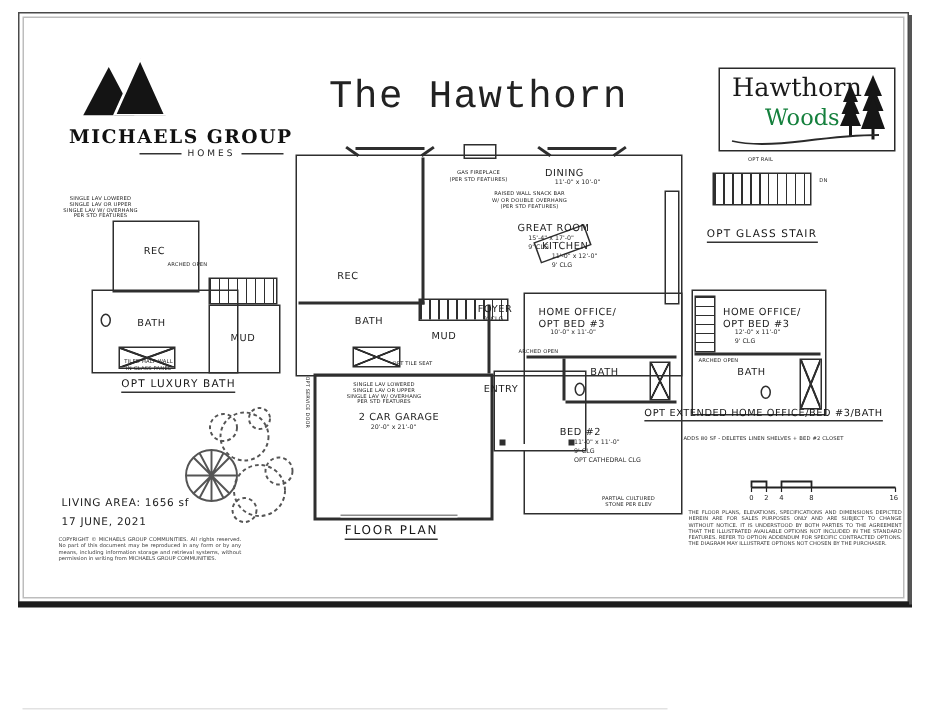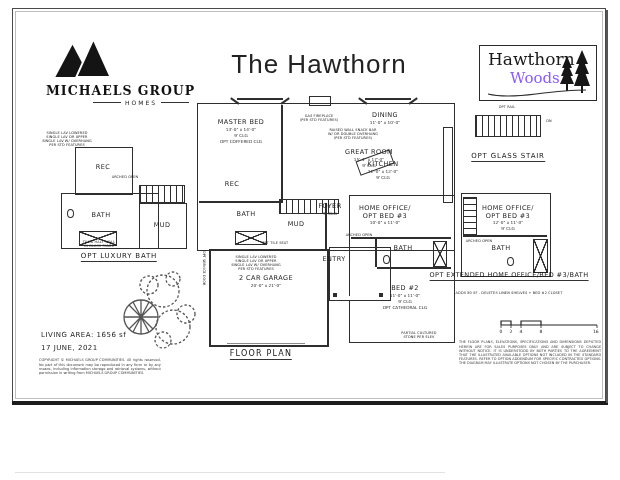--- a/index.html
+++ b/index.html
@@ -13,37 +13,37 @@
   .wall{position:absolute;border:1.6px solid #2e2e2e;background:transparent}
   .thin{border-width:1px}
   .thick{border-width:2.2px}
   .wline{position:absolute;background:#2e2e2e}
   .gap{position:absolute;background:#fff}
   .stair{position:absolute;border:1px solid #2e2e2e;background:repeating-linear-gradient(90deg,#2e2e2e 0 1px,transparent 1px 6px)}
   .stairv{position:absolute;border:1px solid #2e2e2e;background:repeating-linear-gradient(180deg,#2e2e2e 0 1px,transparent 1px 6px)}
   .tub{position:absolute;border:1px solid #2e2e2e;background:linear-gradient(to top right,transparent 46%,#2e2e2e 48% 52%,transparent 54%),linear-gradient(to bottom right,transparent 46%,#2e2e2e 48% 52%,transparent 54%)}
   .fix{position:absolute;border:1px solid #2e2e2e;border-radius:50%}
 
-  .lbl{position:absolute;transform:translateX(-50%);text-align:center;color:#1d1d1d;font-size:6.5px;letter-spacing:.4px;line-height:7.5px;white-space:nowrap}
+  .lbl{position:absolute;transform:translateX(-50%);text-align:left;color:#1d1d1d;font-size:6.5px;letter-spacing:.4px;line-height:7.5px;white-space:nowrap}
   .sub{display:block;font-size:6px;transform:scale(.7);transform-origin:center top;line-height:6px;letter-spacing:0;color:#2a2a2a}
   .ann{position:absolute;transform:translateX(-50%) scale(.58);transform-origin:center top;text-align:center;font-size:6px;line-height:6.8px;letter-spacing:.2px;color:#222;white-space:nowrap}
   .annv{position:absolute;writing-mode:vertical-rl;transform:scale(.55);transform-origin:center top;font-size:6px;color:#222;letter-spacing:.2px}
   .cap{position:absolute;transform:translateX(-50%);color:#161616;font-size:8px;letter-spacing:1.2px;border-bottom:1px solid #333;padding-bottom:1px;white-space:nowrap;font-weight:500}
   .cap.small{font-size:7px;letter-spacing:.8px}
   .para{position:absolute;font-size:6px;line-height:7px;color:#3a3a3a;transform:scale(.58);transform-origin:left top;text-align:justify}
   .meta{position:absolute;font-size:7px;letter-spacing:.5px;color:#222}
 
-  .plan-title{position:absolute;left:306px;top:40px;transform:translateX(-50%);font-family:Liberation Sans, sans-serif;font-size:26px;color:#222;letter-spacing:1px;white-space:nowrap}
+  .plan-title{position:absolute;left:306px;top:40px;transform:translateX(-50%);font-family:Liberation Mono, monospace;font-size:26px;color:#222;letter-spacing:1px;white-space:nowrap}
   .builder{position:absolute;left:128px;top:30px;transform:translateX(-50%);text-align:left;width:190px}
   .builder-name{font-family:"DejaVu Serif",serif;font-size:12.5px;font-weight:700;letter-spacing:1px;color:#111;margin-top:2px}
   .builder-sub{display:flex;align-items:center;gap:4px;width:96px;margin:1px auto 0;font-size:6px;letter-spacing:2px;color:#222;justify-content:center}
   .builder-sub::before,.builder-sub::after{content:"";flex:1;height:1px;background:#333}
   .cw{position:absolute;left:466px;top:36px;width:116px;height:54px;border:1.3px solid #2a2a2a;background:#fff}
   .cw-line1{position:absolute;left:8px;top:3px;font-family:"DejaVu Serif",serif;font-size:17px;color:#1a1a1a}
-  .cw-line2{position:absolute;left:30px;top:23px;font-family:"DejaVu Serif",serif;font-size:15px;color:#8b5cf6}
+  .cw-line2{position:absolute;left:30px;top:23px;font-family:"DejaVu Serif",serif;font-size:15px;color:#15803d}
   .credit{position:absolute;left:7px;top:448px;font-size:13px;color:#9a9a9a;letter-spacing:.3px;font-family:"DejaVu Sans",sans-serif}
 </style>
 </head>
 <body>
 
 <div class="canvas">
   <div class="sheet">
     <div class="inner"></div>
 
     <div class="builder">
@@ -133,26 +133,20 @@
 
     <div class="gap" style="left:214px;top:331px;width:78px;height:5px"></div>
     <div class="wline" style="left:214px;top:334px;width:78px;height:1px;background:#8a8a8a"></div>
     <div class="gap" style="left:330px;top:287px;width:30px;height:4px"></div>
     <div class="wline" style="left:320px;top:284px;width:4px;height:4px"></div>
     <div class="wline" style="left:366px;top:284px;width:4px;height:4px"></div>
     <div class="tub" style="left:222px;top:222px;width:30px;height:12px"></div>
     <div class="tub" style="left:420px;top:232px;width:12px;height:24px"></div>
     <div class="fix" style="left:370px;top:246px;width:5px;height:7px"></div>
 
-    <div class="lbl" style="left:228px;top:110px">
-      <div>MASTER BED</div>
-      <span class="sub">13'-0" x 14'-0"</span>
-      <span class="sub">9' CLG</span>
-      <span class="sub">OPT COFFERED CLG</span>
-    </div>
     <div class="lbl" style="left:356px;top:140px">
       <div>GREAT ROOM</div>
       <span class="sub">15'-4" x 17'-0"</span>
       <span class="sub">9' CLG</span>
     </div>
     <div class="lbl" style="left:372px;top:103px">
       <div>DINING</div>
       <span class="sub">11'-0" x 10'-0"</span>
     </div>
     <div class="lbl" style="left:370px;top:152px">

